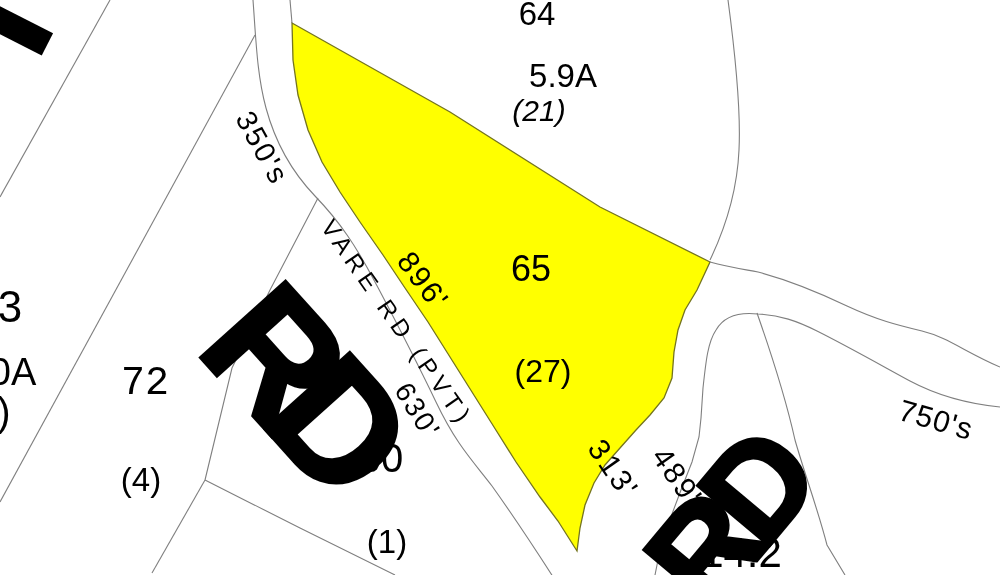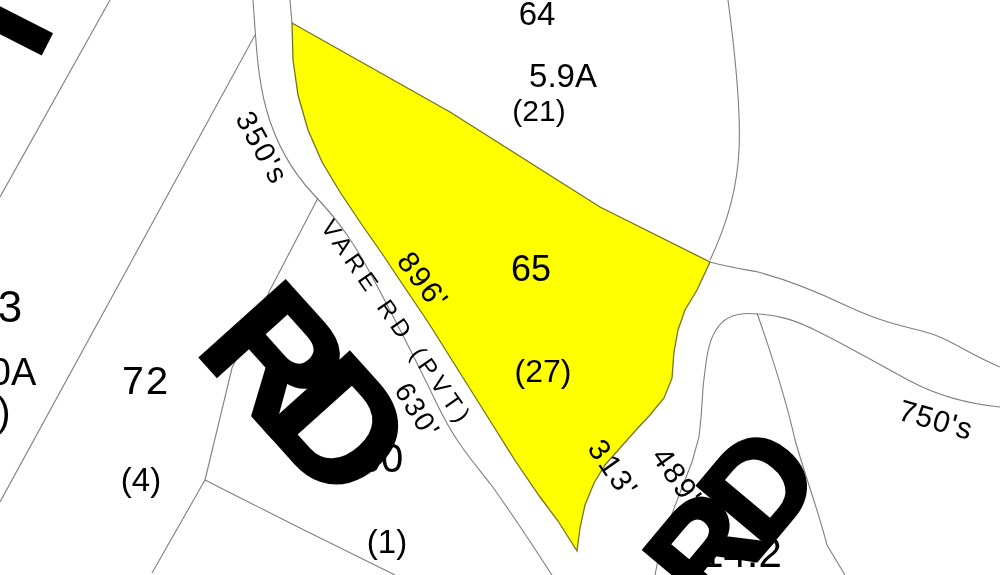--- a/index.html
+++ b/index.html
@@ -33,21 +33,21 @@
     <path class="bline" d="M255,35 L0,502"></path>
     <path class="bline" d="M318,198 L270,290 L232,368 L205,480"></path>
     <path class="bline" d="M205,480 L300,528 L395,575"></path>
     <path class="bline" d="M205,480 L152,573"></path>
     <path class="bline" d="M757,313 C770,350 785,395 795,440 C805,475 818,510 827,545 L845,575"></path>
     <path class="bline" d="M728,0 C736,60 741,110 739,150 C737,195 722,235 710,260"></path>
   </svg>
 
   <div class="lbl" style="left:537px;top:13px;font-size:33px;transform:translate(-50%,-50%);">64</div>
   <div class="lbl" style="left:541px;top:75px;font-size:33px;transform:translate(-50%,-50%);margin-left:22px;">5.9A</div>
-  <div class="lbl" style="left:539px;top:111px;font-size:30px;transform:translate(-50%,-50%);">(21)</div>
+  <div class="lbl" style="left:539px;top:111px;font-size:30px;transform:translate(-50%,-50%);font-style:italic;">(21)</div>
 
   <div class="lbl" style="left:531px;top:269px;font-size:36px;transform:translate(-50%,-50%);">65</div>
   <div class="lbl" style="left:543px;top:371px;font-size:32px;transform:translate(-50%,-50%);">(27)</div>
 
   <div class="lbl" style="left:145px;top:384px;font-size:40px;transform:translate(-50%,-50%);font-family:Liberation Mono, monospace;">72</div>
   <div class="lbl" style="left:141px;top:479px;font-size:33px;transform:translate(-50%,-50%);">(4)</div>
 
   <div class="lbl" style="left:381px;top:458px;font-size:40px;transform:translate(-50%,-50%);">60</div>
   <div class="lbl" style="left:387px;top:541px;font-size:33px;transform:translate(-50%,-50%);">(1)</div>
 

